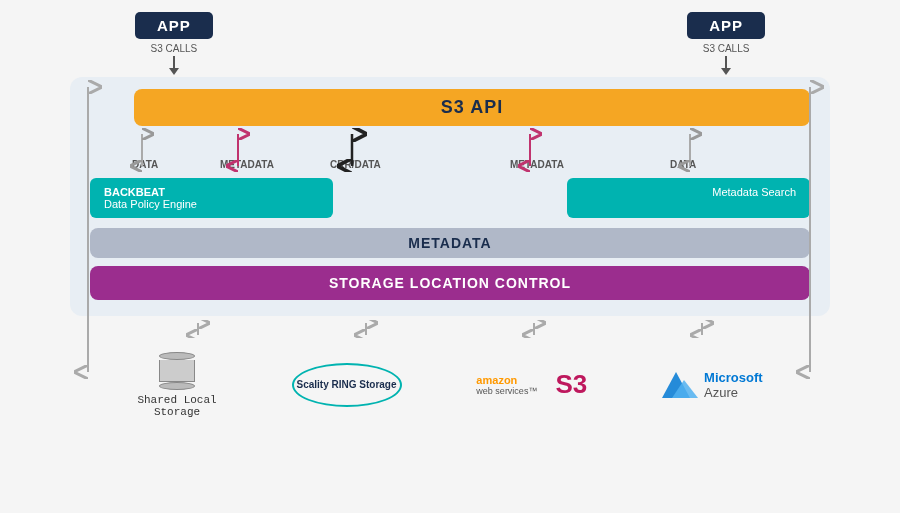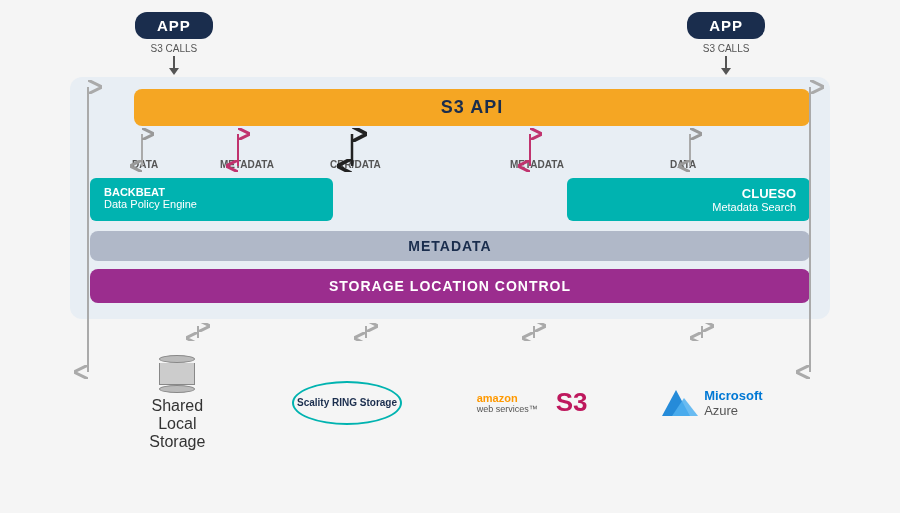--- a/index.html
+++ b/index.html
@@ -20,21 +20,21 @@
       display: flex;
       flex-direction: column;
       align-items: center;
     }
     .app-box {
       background: #1a2d4d;
       color: white;
       font-weight: bold;
       font-size: 15px;
       padding: 5px 22px;
-      border-radius: 12px;
+      border-radius: 5px;
       text-align: center;
       letter-spacing: 1px;
     }
     .s3-calls-label {
       font-size: 10px;
       color: #555;
       text-align: center;
       margin-top: 2px;
     }
     
@@ -180,24 +180,25 @@
       width: 760px;
       padding: 0 30px;
     }
     .bottom-icon-item {
       display: flex;
       flex-direction: column;
       align-items: center;
       gap: 4px;
     }
     .bottom-icon-item .label {
-      font-size: 16px;
+      font-size: 11px;
       color: #333;
       text-align: center;
       max-width: 80px;
+      font-family: Liberation Mono, monospace;
     }
 
     
     .scality-ring {
       width: 110px;
       height: 44px;
       border: 2.5px solid #00b3b0;
       border-radius: 50%;
       display: flex;
       align-items: center;
@@ -350,21 +351,20 @@
         </svg>
       </div>
 
       <div class="middle-section">
         <div class="backbeat-box">
           <div class="title">BACKBEAT</div>
           <div class="subtitle">Data Policy Engine</div>
         </div>
         <div class="middle-gap"></div>
         <div class="clueso-box">
-          <div class="title">CLUESO</div>
           <div class="subtitle">Metadata Search</div>
         </div>
       </div>
 
       <div class="metadata-bar">METADATA</div>
 
       <div class="storage-bar">STORAGE LOCATION CONTROL</div>
 
 
       <svg style="position:absolute;top:0;left:0;pointer-events:none;" width="760" height="310">

